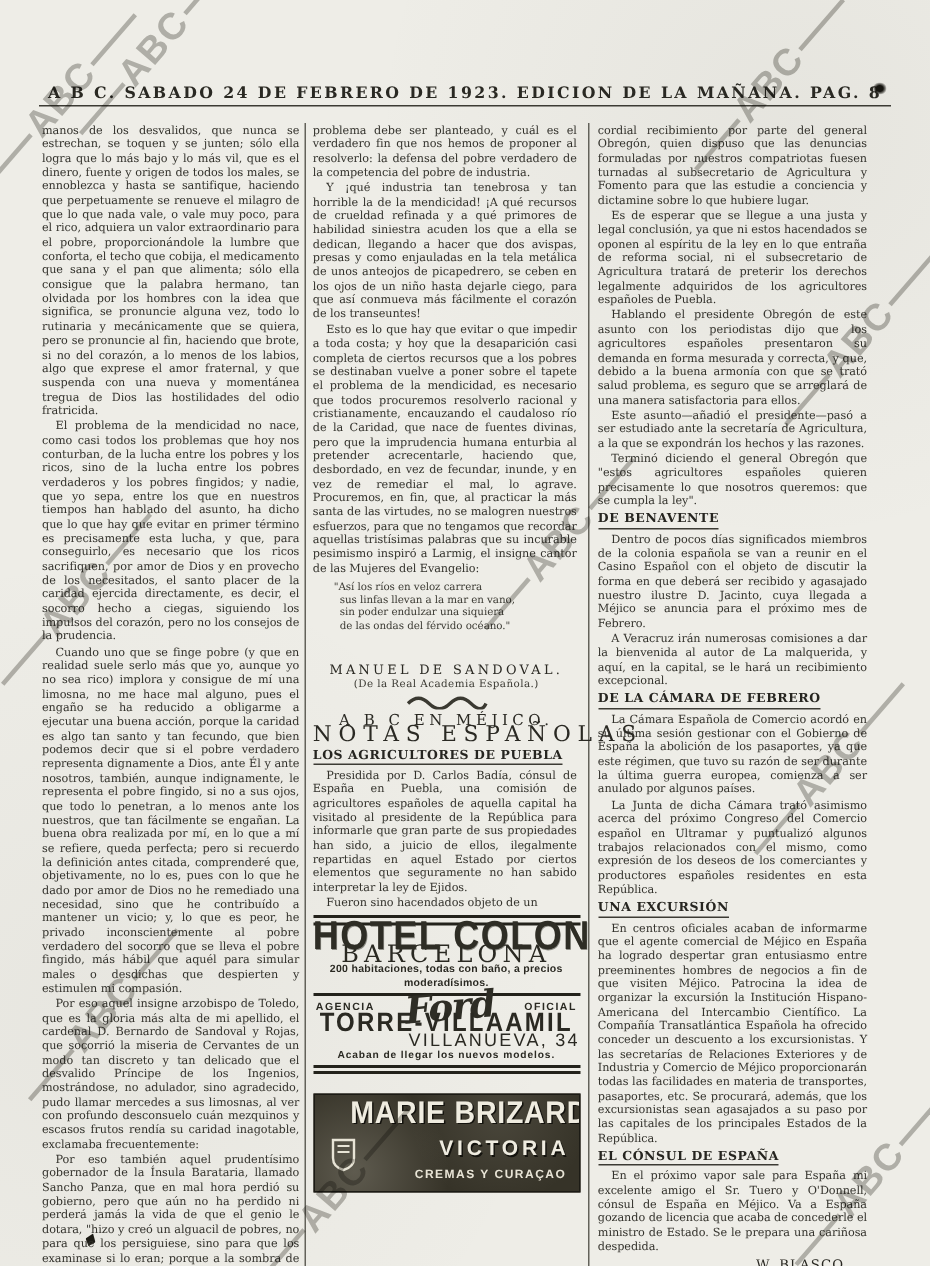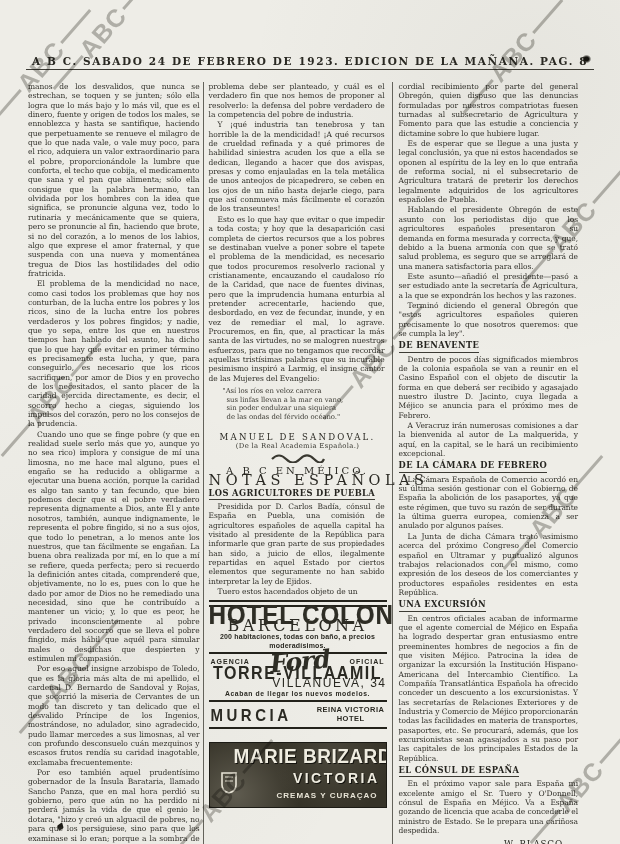--- a/index.html
+++ b/index.html
@@ -43,21 +43,21 @@
   
   .subhead{
     font-weight:bold;font-size:8.3px;letter-spacing:.4px;margin:3px 0 2px 0;
     color:#262520;
   }
   .subhead span{border-bottom:1px solid #3c3b34;padding-bottom:1px;display:inline-block;text-indent:0;}
   
   .poem{margin:4px 0 3px 14px;font-size:6.9px;line-height:8.7px;text-align:left;color:#3b3a33;}
   .poem div{text-indent:0;}
   .poem div:nth-child(2),.poem div:nth-child(3),.poem div:nth-child(4){padding-left:4px;}
-  .sig-sandoval{text-align:center;font-size:8.6px;letter-spacing:2.2px;margin-top:11px;color:#2a2923;}
+  .sig-sandoval{text-align:center;font-size:8.6px;letter-spacing:2.2px;margin-top:21px;color:#2a2923;}
   .attribution{text-align:center;font-size:6.9px;letter-spacing:.3px;margin-bottom:2px;color:#3b3a33;}
   .ornament{ text-align:center;margin:2px 0 1px 0;}
   .section-title-1{
     text-align:center;font-size:10px;letter-spacing:3px;font-weight:500;
     color:#2a2923;margin:1px 0 0 0;white-space:nowrap;
   }
   .section-title-2{
     text-align:center;font-size:14.5px;letter-spacing:4.5px;
     color:#2a2923;margin:1px 0 2px 0;white-space:nowrap;
   }
@@ -158,48 +158,41 @@
       <div class="attribution">(De la Real Academia Española.)</div>
       <div class="ornament">
         <svg width="58" height="9">
           <path d="M3 5 q7 -7 14 0 t14 0 t14 0 t10 0" stroke="#3a3931" fill="none" stroke-width="2.2"></path>
         </svg>
       </div>
       <div class="section-title-1">A B C EN MÉJICO.</div>
       <div class="section-title-2">NOTAS ESPAÑOLAS</div>
       <div class="subhead"><span>LOS AGRICULTORES DE PUEBLA</span></div>
       <p>Presidida por D. Carlos Badía, cónsul de España en Puebla, una comisión de agricultores españoles de aquella capital ha visitado al presidente de la República para informarle que gran parte de sus propiedades han sido, a juicio de ellos, ilegalmente repartidas en aquel Estado por ciertos elementos que seguramente no han sabido interpretar la ley de Ejidos.</p>
-      <p>Tuero estos hacendados objeto de un</p>
+      <p>Fueron sino hacendados objeto de un</p>
 
       <div class="rule-double"></div>
       <div class="ad">
         <div class="hotel-title">HOTEL COLON</div>
         <div class="hotel-city">BARCELONA</div>
         <div class="hotel-line">200 habitaciones, todas con baño, a precios</div>
         <div class="hotel-line">moderadísimos.</div>
       </div>
       <div class="rule"></div>
       <div class="ad">
         <div class="ford-row">
           <span class="ford-side">AGENCIA</span>
           <span class="ford-logo">Ford</span>
           <span class="ford-side">OFICIAL</span>
         </div>
         <div class="ford-name">TORRE-VILLAAMIL</div>
         <div class="ford-addr">VILLANUEVA, 34</div>
         <div class="ford-note">Acaban de llegar los nuevos modelos.</div>
       </div>
       <div class="rule"></div>
-      <div class="ad murcia-row">
-        <span class="murcia-name">MURCIA</span>
-        <span class="murcia-hotel">
-          <span>REINA VICTORIA</span><br>
-          <span>HOTEL</span>
-        </span>
-      </div>
       <div class="rule"></div>
       <div class="ad marie">
         <svg class="marie-shield" width="18" height="24">
           <path d="M2 2 h14 v12 q0 6 -7 8 q-7 -2 -7 -8 Z" fill="none" stroke="#e8e4d6" stroke-width="1.6"></path>
           <path d="M5 6 h8 M5 10 h8" stroke="#e8e4d6" stroke-width="1.2"></path>
         </svg>
         <div class="marie-brand">MARIE BRIZARD</div>
         <div class="marie-product">VICTORIA</div>
         <div class="marie-sub">CREMAS Y CURAÇAO</div>
       </div>

